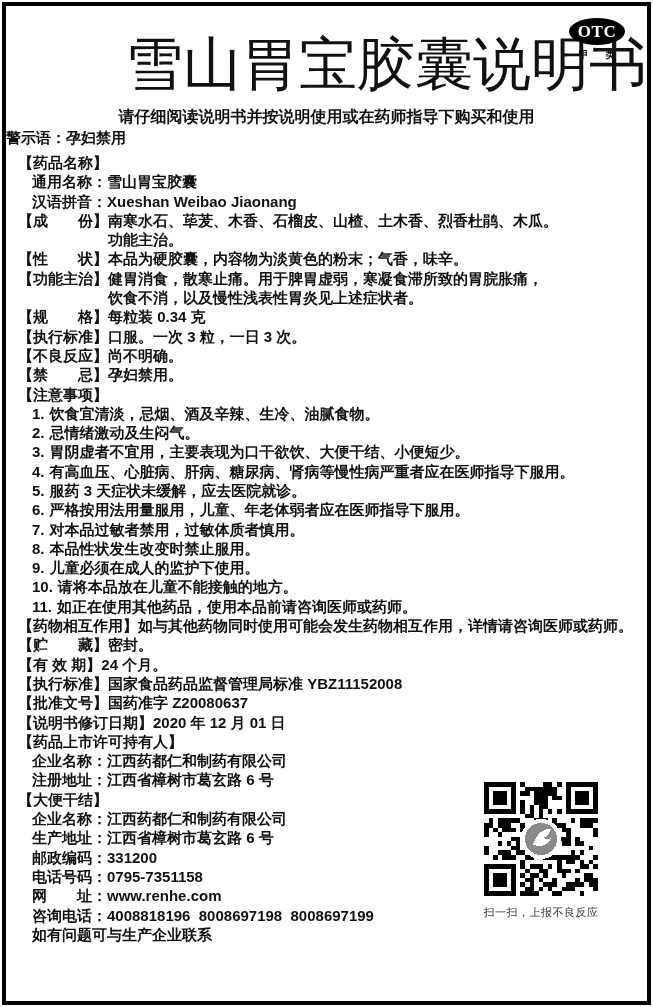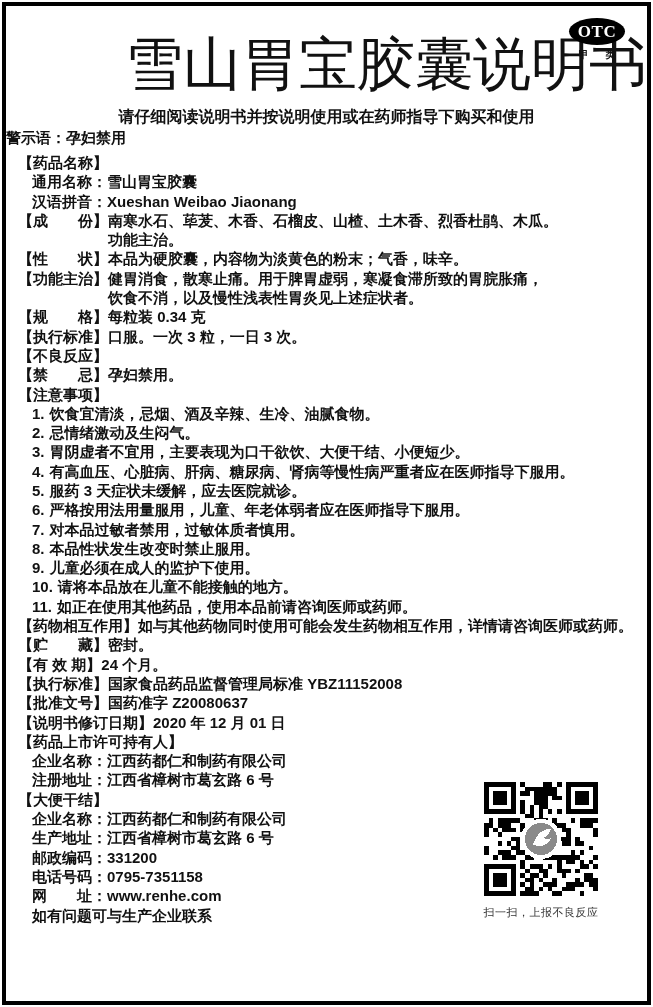--- a/index.html
+++ b/index.html
@@ -53,21 +53,21 @@
 
     <div class="sections">
         <div class="row label"><span class="lbl">【药品名称】</span></div>
         <div class="row sub">通用名称：雪山胃宝胶囊</div>
         <div class="row sub">汉语拼音：Xueshan Weibao Jiaonang</div>
         <div class="row kv"><span class="lbl">【成　　份】</span><span class="content"><div>南寒水石、荜茇、木香、石榴皮、山楂、土木香、烈香杜鹃、木瓜。</div><div>功能主治。</div></span></div>
         <div class="row kv"><span class="lbl">【性　　状】</span><span class="content"><div>本品为硬胶囊，内容物为淡黄色的粉末；气香，味辛。</div></span></div>
         <div class="row kv"><span class="lbl">【功能主治】</span><span class="content"><div>健胃消食，散寒止痛。用于脾胃虚弱，寒凝食滞所致的胃脘胀痛，</div><div>饮食不消，以及慢性浅表性胃炎见上述症状者。</div></span></div>
         <div class="row kv"><span class="lbl">【规　　格】</span><span class="content"><div>每粒装 0.34 克</div></span></div>
         <div class="row kv"><span class="lbl">【执行标准】</span><span class="content"><div>口服。一次 3 粒，一日 3 次。</div></span></div>
-        <div class="row kv"><span class="lbl">【不良反应】</span></div>
+        <div class="row kv"><span class="lbl">【不良反应】</span><span class="content"><div>尚不明确。</div></span></div>
         <div class="row kv"><span class="lbl">【禁　　忌】</span><span class="content"><div>孕妇禁用。</div></span></div>
         <div class="row label"><span class="lbl">【注意事项】</span></div>
         <div class="row note"><span class="num">1.</span><span>饮食宜清淡，忌烟、酒及辛辣、生冷、油腻食物。</span></div>
         <div class="row note"><span class="num">2.</span><span>忌情绪激动及生闷气。</span></div>
         <div class="row note"><span class="num">3.</span><span>胃阴虚者不宜用，主要表现为口干欲饮、大便干结、小便短少。</span></div>
         <div class="row note"><span class="num">4.</span><span>有高血压、心脏病、肝病、糖尿病、肾病等慢性病严重者应在医师指导下服用。</span></div>
         <div class="row note"><span class="num">5.</span><span>服药 3 天症状未缓解，应去医院就诊。</span></div>
         <div class="row note"><span class="num">6.</span><span>严格按用法用量服用，儿童、年老体弱者应在医师指导下服用。</span></div>
         <div class="row note"><span class="num">7.</span><span>对本品过敏者禁用，过敏体质者慎用。</span></div>
         <div class="row note"><span class="num">8.</span><span>本品性状发生改变时禁止服用。</span></div>
@@ -82,20 +82,21 @@
         <div class="row kv"><span class="lbl">【说明书修订日期】</span><span class="content"><div>2020 年 12 月 01 日</div></span></div>
         <div class="row label"><span class="lbl">【药品上市许可持有人】</span></div>
         <div class="row sub">企业名称：江西药都仁和制药有限公司</div>
         <div class="row sub">注册地址：江西省樟树市葛玄路 6 号</div>
         <div class="row label"><span class="lbl">【大便干结】</span></div>
         <div class="row sub">企业名称：江西药都仁和制药有限公司</div>
         <div class="row sub">生产地址：江西省樟树市葛玄路 6 号</div>
         <div class="row sub">邮政编码：331200</div>
         <div class="row sub">电话号码：0795-7351158</div>
         <div class="row sub">网　　址：www.renhe.com</div>
+        <div class="row sub">咨询电话：4008818196  8008697198  8008697199</div>
         <div class="row plain">如有问题可与生产企业联系</div>
       </div>
 
     <div class="qr-block">
       <div class="qr-svg">
           <svg xmlns="http://www.w3.org/2000/svg" viewBox="0 0 25 25" shape-rendering="crispEdges" style="width:114px;height:114px;display:block">
             <rect width="25" height="25" fill="#fff"></rect>
             <g fill="#000">
               <rect x="8" y="0" width="1" height="1"></rect>
               <rect x="13" y="0" width="1" height="1"></rect>

